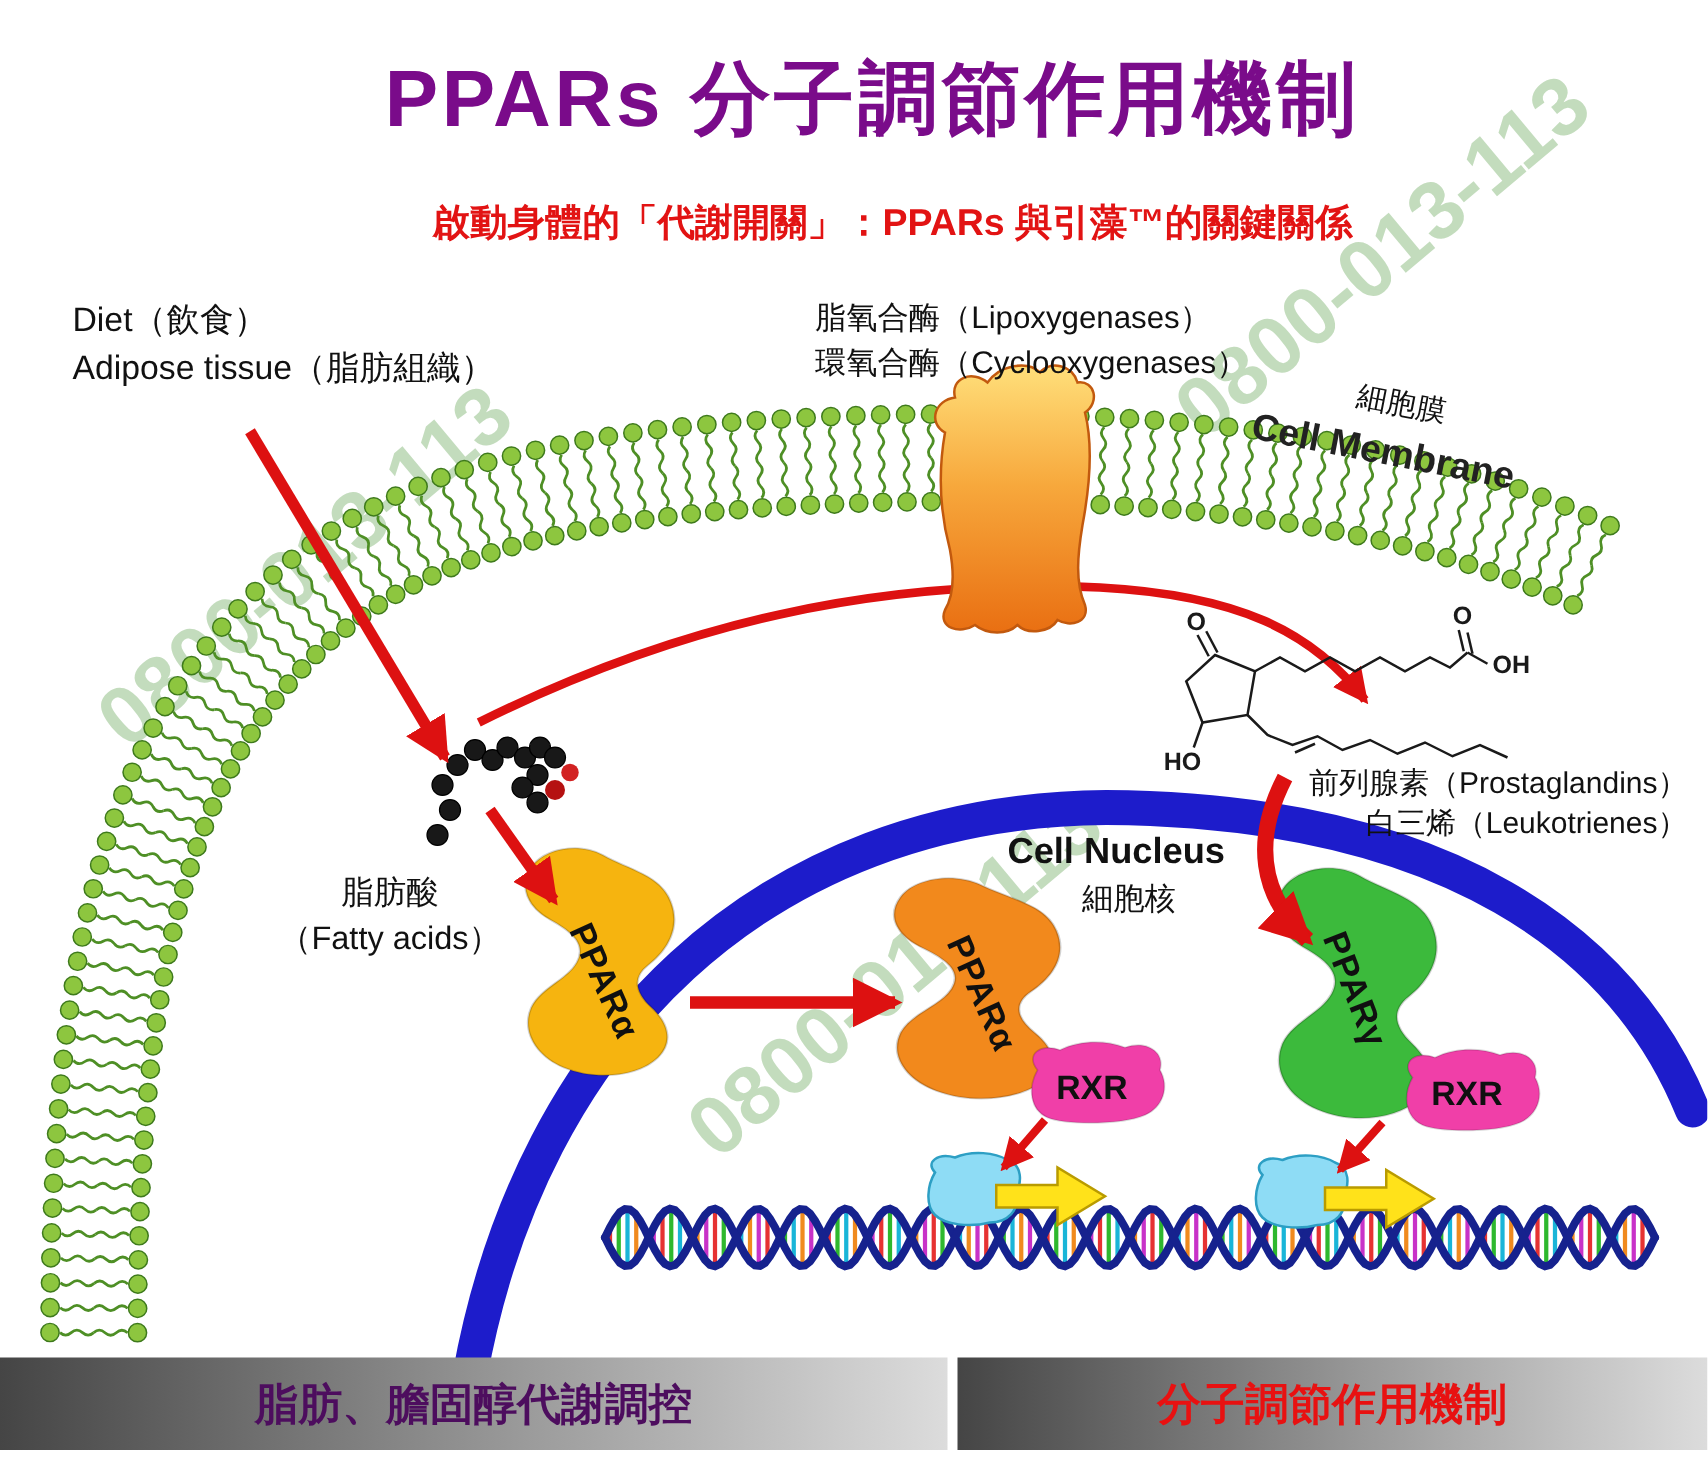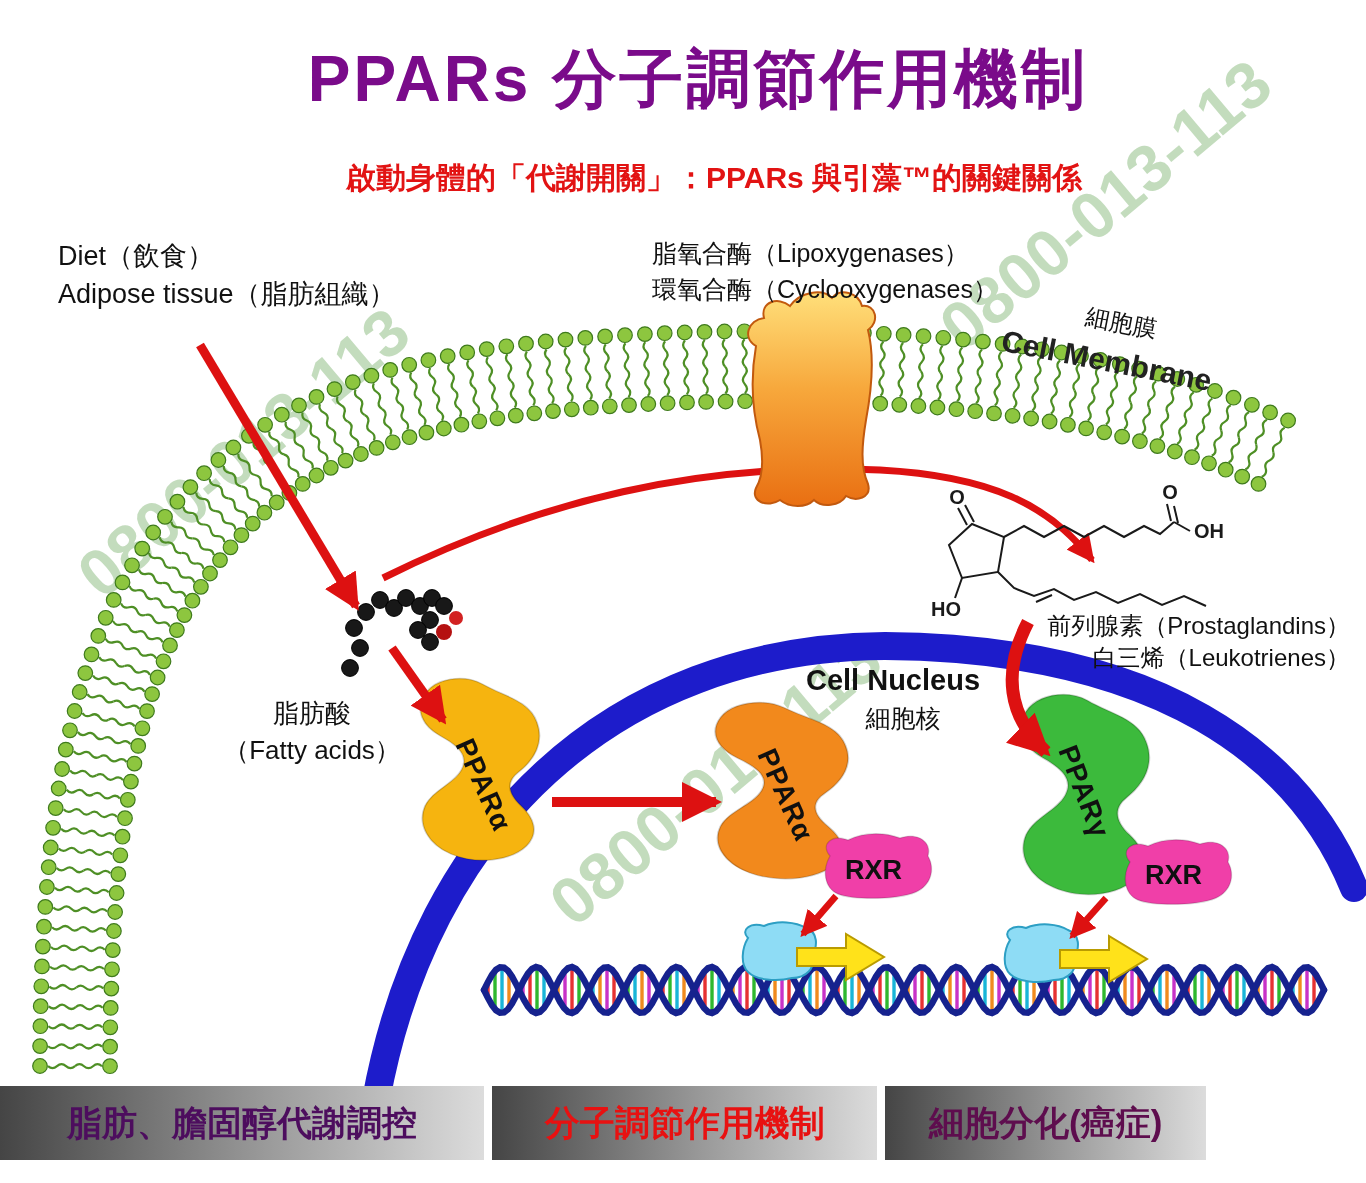--- a/index.html
+++ b/index.html
@@ -11,21 +11,21 @@
   .title{
     position:absolute;top:36px;left:0;width:100%;text-align:center;
     font-size:64px;font-weight:800;letter-spacing:3px;color:var(--title-purple,#7a0b8a);padding-left:15px;
   }
   .subtitle{
     position:absolute;top:158px;left:0;width:100%;text-align:center;
     font-size:30px;font-weight:700;color:var(--subtitle-red,#e21313);padding-left:31px;
   }
   .diagram{position:absolute;left:0;top:0;width:1366px;height:1183px;}
   .footer{
-    position:absolute;top:1086px;left:0;width:1206px;height:74px;
+    position:absolute;top:1086px;left:0;width:1366px;height:74px;
     display:flex;gap:8px;
   }
   .footer-cell{
     display:flex;align-items:center;justify-content:center;
     background:linear-gradient(90deg,#454545 0%,#9a9a9a 55%,#dcdcdc 100%);
     font-size:35px;font-weight:800;white-space:nowrap;
   }
   .lbl{font-size:26px;fill:#111;}
   .lbl-sm{font-size:24px;fill:#111;}
   .lbl-bold{font-weight:700;}
@@ -629,16 +629,13 @@
   </g>
 </svg>
 
 <div class="footer">
   <div class="footer-cell" style="flex-grow:412">
     <span style="color: rgb(77, 13, 94);">脂肪、膽固醇代謝調控</span>
   </div>
   <div class="footer-cell" style="flex-grow:324">
     <span style="color: rgb(232, 17, 17);">分子調節作用機制</span>
   </div>
-  <div class="footer-cell" style="flex-grow:268">
-    <span style="color: rgb(94, 13, 78);">細胞分化(癌症)</span>
-  </div>
 </div>
 
 </body></html>

